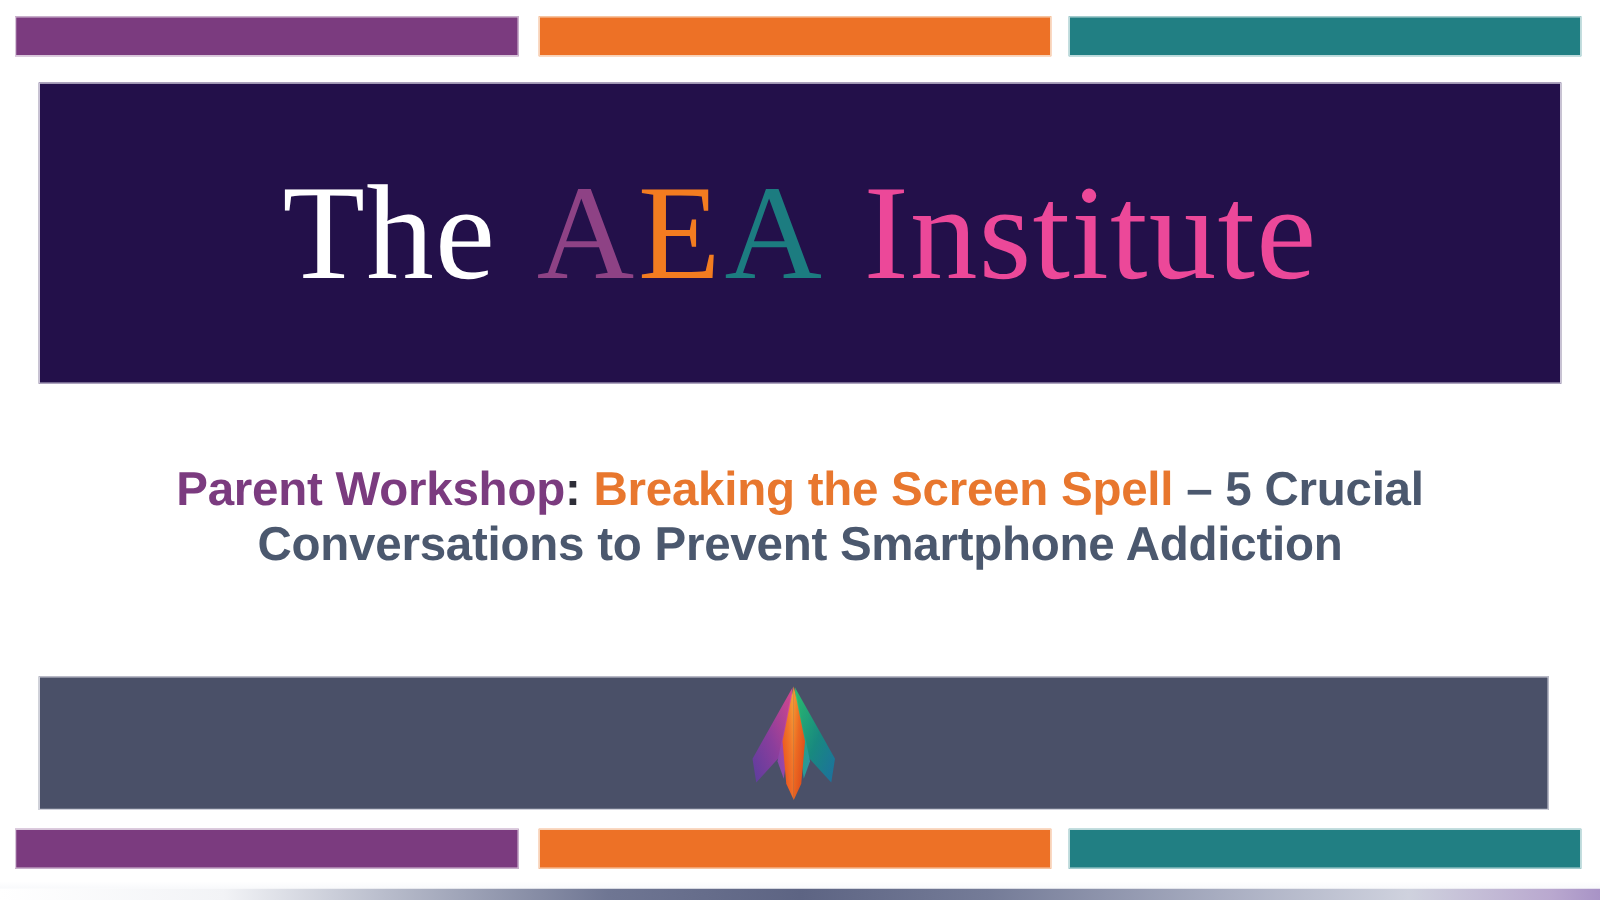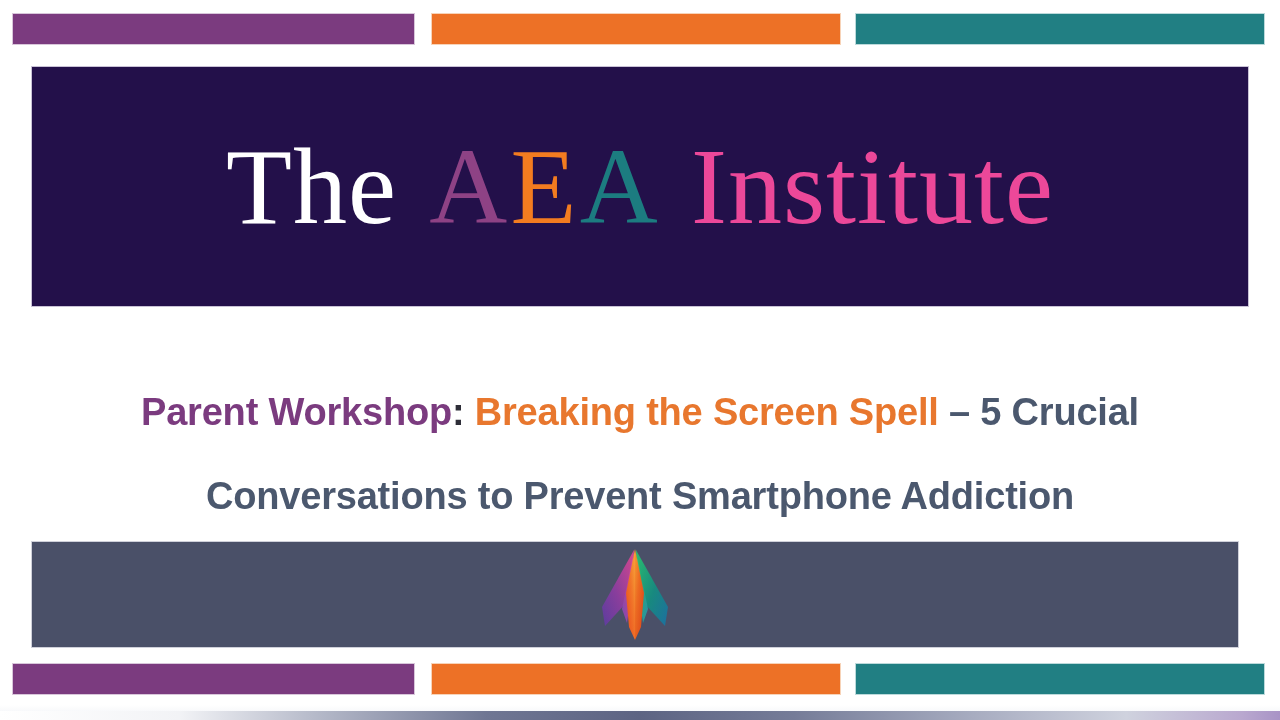--- a/index.html
+++ b/index.html
@@ -88,21 +88,21 @@
   
   .subtitle {
     position: absolute;
     left: 40px;
     top: 370px;
     width: 1200px;
     text-align: center;
     font-family: "Liberation Sans", sans-serif;
     font-weight: bold;
     font-size: 38px;
-    line-height: 84px;
+    line-height: 44px;
     letter-spacing: -0.2px;
   }
   .t-purple { color: #7B3B7F; }
   .t-orange { color: #E8772E; }
   .t-slate  { color: #4B586E; }
   .t-dark   { color: #2E2E38; }
 
   
   .slate-band {
     position: absolute;

